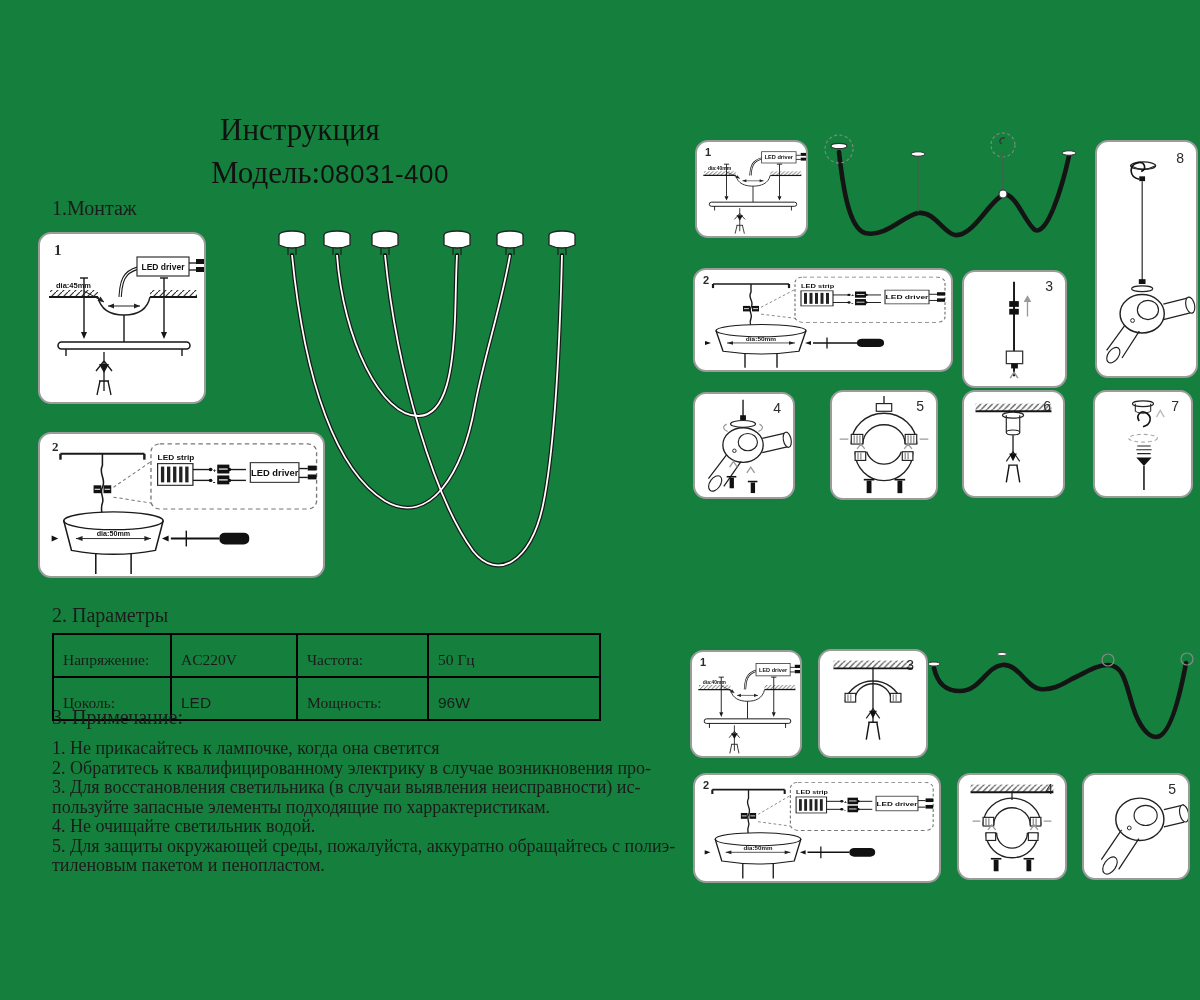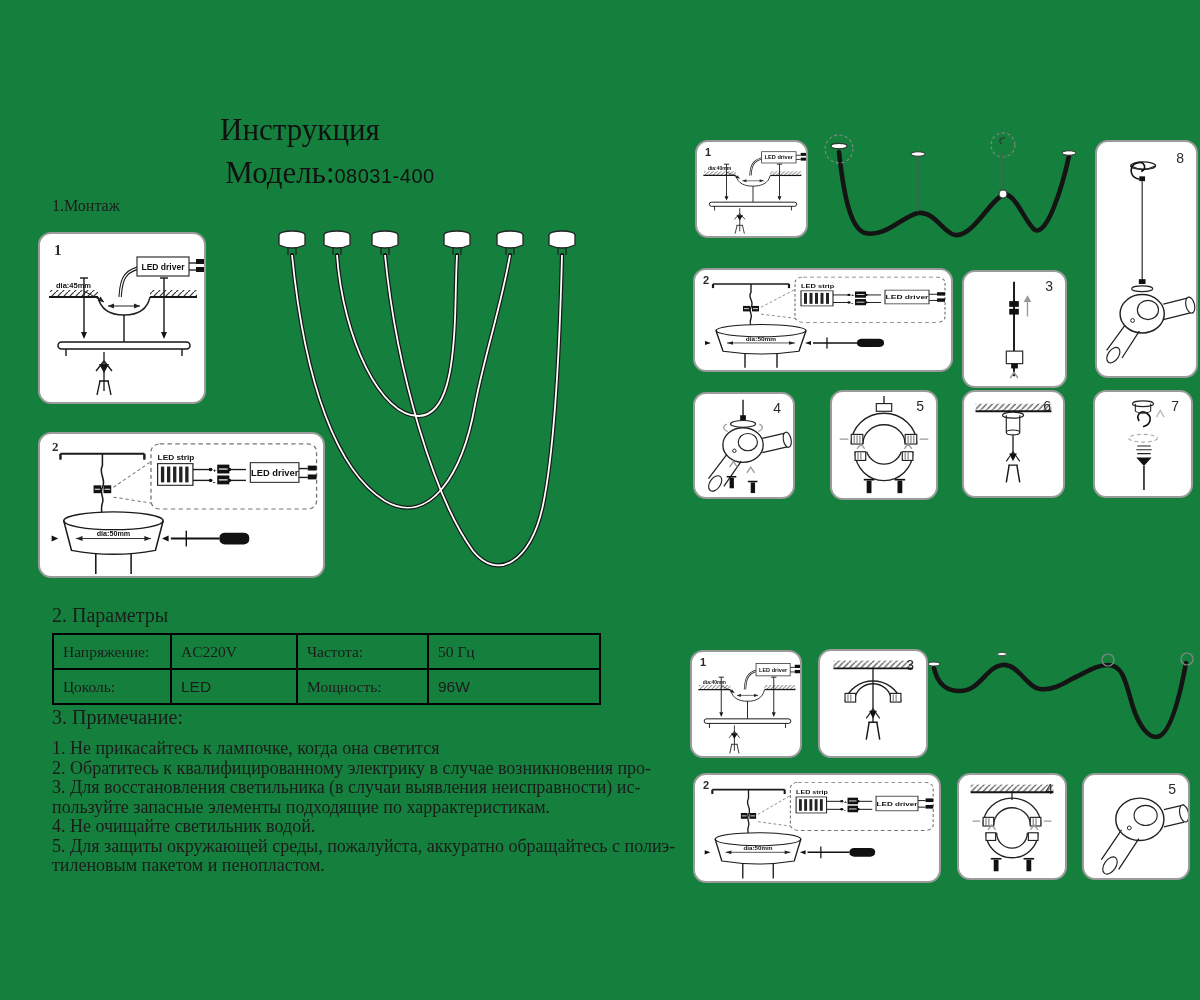--- a/index.html
+++ b/index.html
@@ -6,25 +6,25 @@
   #sheet{position:relative;width:1200px;height:1000px;background:#15803d;overflow:hidden;
          font-family:"Liberation Serif",serif;color:#1b1b1b;}
   .abs{position:absolute;}
   .panel{position:absolute;border:2px solid #9b9b9b;border-radius:13px;background:#fff;box-sizing:border-box;}
   .pnum{position:absolute;font-family:"Liberation Sans",sans-serif;color:#2a2a2a;}
   .pnum.big{font-family:"Liberation Serif",serif;font-weight:700;font-size:15px;}
   .pnum.sm{font-weight:700;font-size:11px;}
   .pnum.rt{font-size:14px;}
   #title{left:150px;top:112px;width:300px;text-align:center;font-size:31px;color:#111;}
   #model{left:150px;top:155px;width:360px;text-align:center;font-size:31px;color:#111;white-space:nowrap;}
-  #model .mnum{font-family:"Liberation Sans",sans-serif;font-size:20px;letter-spacing:.5px;}
-  .h-small{font-size:16px;}
+  #model .mnum{font-family:"Liberation Sans",sans-serif;font-size:26px;letter-spacing:.5px;}
+  .h-small{font-size:20px;}
   .h-mid{font-size:20px;}
   #paramtable{border-collapse:collapse;}
-  #paramtable td{border:2px solid #000;height:33px;padding:0 0 0 9px;font-size:15.5px;vertical-align:middle;}
+  #paramtable td{border:2px solid #000;height:33px;padding:8px 0 0 9px;font-size:15.5px;vertical-align:middle;}
   .val-sans{font-family:"Liberation Sans",sans-serif;font-size:15px;}
   .val-sans.small{font-size:13px;}
   #notes div{font-size:18px;line-height:19.5px;white-space:nowrap;}
   svg{display:block;}
   svg text{font-family:"Liberation Sans",sans-serif;fill:#111;}
   .t6{font-size:6.5px;font-weight:700;}
   .t7{font-size:7.5px;font-weight:700;}
   .t8{font-size:8.5px;font-weight:700;}
   .t5{font-size:6px;font-weight:700;}
 </style>

